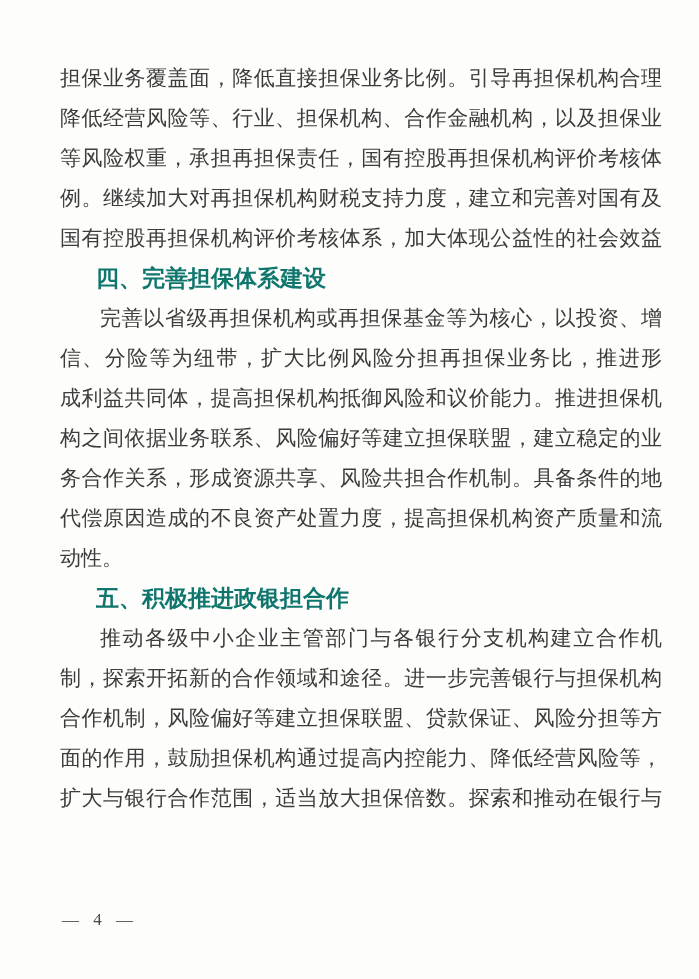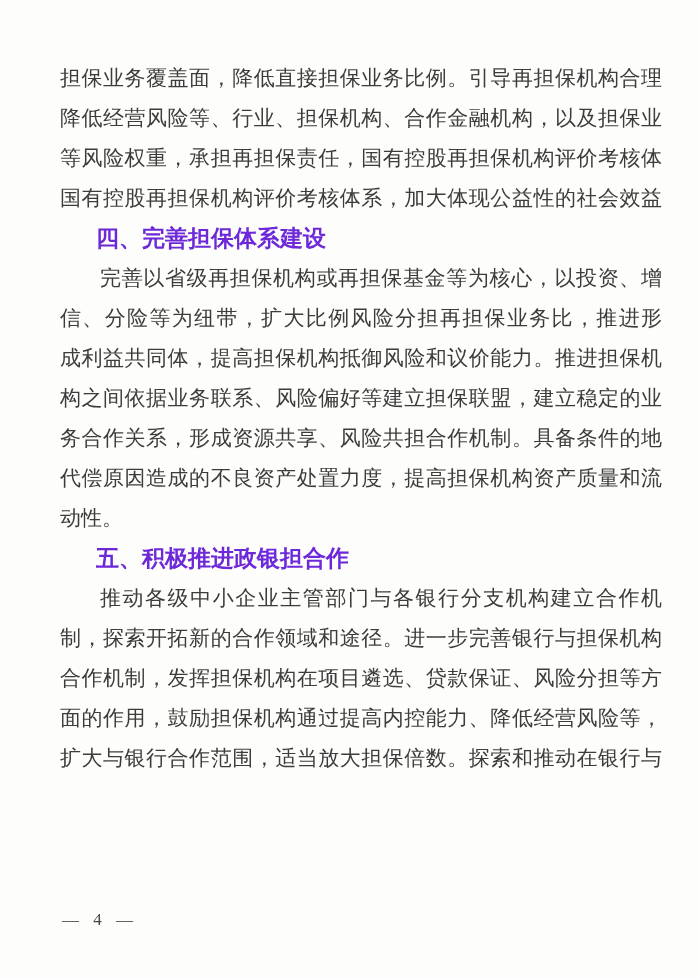--- a/index.html
+++ b/index.html
@@ -34,21 +34,21 @@
     text-align: justify;
     text-align-last: justify;
   }
   .line.indent {
     text-indent: 40px;
   }
   .line.heading {
     font-family: "Liberation Sans", "DejaVu Sans", sans-serif;
     font-weight: bold;
     font-size: 23px;
-    color: #6d28d9;
+    color: #0f766e;
     text-indent: 36px;
     text-align: left;
     text-align-last: left;
   }
   .footer {
     position: absolute;
     left: 62px;
     top: 910px;
     font-size: 17px;
     letter-spacing: 5px;
@@ -57,36 +57,37 @@
 </style>
 </head>
 <body>
 
 <div class="page">
   <div class="text-block">
 
     <div class="line just">担保业务覆盖面，降低直接担保业务比例。引导再担保机构合理</div>
     <div class="line just">降低经营风险等、行业、担保机构、合作金融机构，以及担保业务</div>
     <div class="line just">等风险权重，承担再担保责任，国有控股再担保机构评价考核体系</div>
+    <div class="line just">例。继续加大对再担保机构财税支持力度，建立和完善对国有及</div>
     <div class="line just">国有控股再担保机构评价考核体系，加大体现公益性的社会效益</div>
 
     <div class="line heading">四、完善担保体系建设</div>
 
     <div class="line just indent">完善以省级再担保机构或再担保基金等为核心，以投资、增</div>
     <div class="line just">信、分险等为纽带，扩大比例风险分担再担保业务比，推进形</div>
     <div class="line just">成利益共同体，提高担保机构抵御风险和议价能力。推进担保机</div>
     <div class="line just">构之间依据业务联系、风险偏好等建立担保联盟，建立稳定的业</div>
     <div class="line just">务合作关系，形成资源共享、风险共担合作机制。具备条件的地</div>
     <div class="line just">代偿原因造成的不良资产处置力度，提高担保机构资产质量和流</div>
     <div class="line">动性。</div>
 
     <div class="line heading">五、积极推进政银担合作</div>
 
     <div class="line just indent">推动各级中小企业主管部门与各银行分支机构建立合作机</div>
     <div class="line just">制，探索开拓新的合作领域和途径。进一步完善银行与担保机构</div>
-    <div class="line just">合作机制，发挥担保机构在项目遴选、贷款保证、风险分担等方</div>
+    <div class="line just">合作机制，风险偏好等建立担保联盟、贷款保证、风险分担等方</div>
     <div class="line just">面的作用，鼓励担保机构通过提高内控能力、降低经营风险等，</div>
     <div class="line just">扩大与银行合作范围，适当放大担保倍数。探索和推动在银行与</div>
 
   </div>
 
   <div class="footer">— 4 —</div>
 </div>
 
 </body></html>

